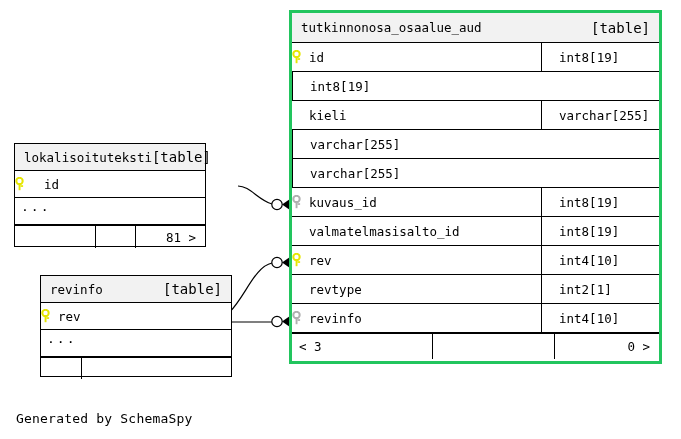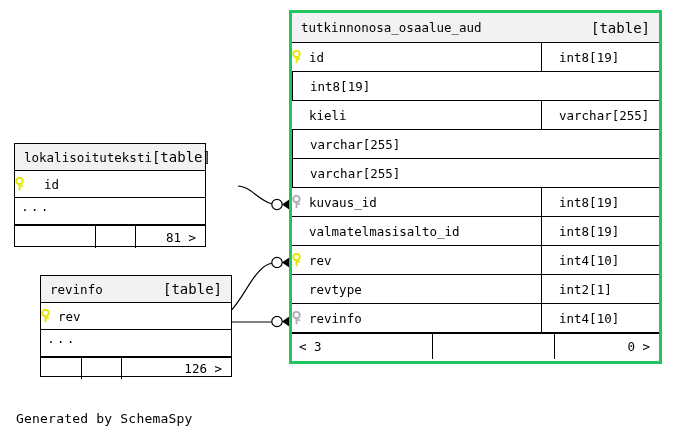--- a/index.html
+++ b/index.html
@@ -362,19 +362,18 @@
       </div>
     </div>
 
     <div class="row row-ellipsis">
       <div class="cell-name">...</div>
     </div>
 
     <div class="footer-row">
       <div class="footer-cell c1"></div>
       <div class="footer-cell c2"></div>
-      <div class="footer-cell c3 right-val">126 &gt;</div>
     </div>
   </div>
 
   <div class="caption">Generated by SchemaSpy</div>
 
 </div>
 
 </body></html>

